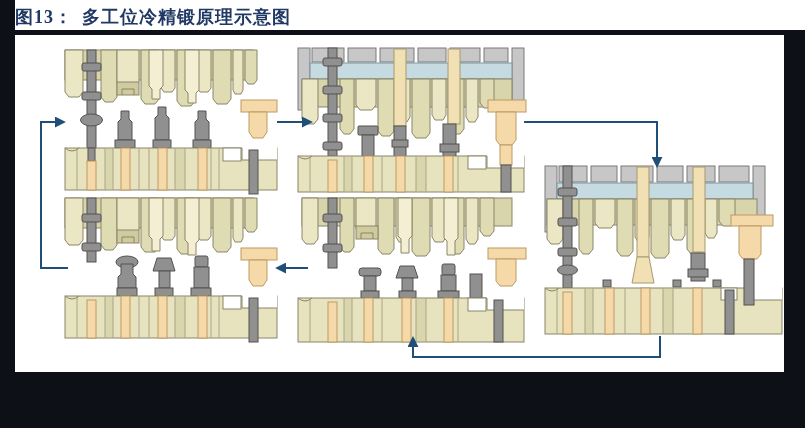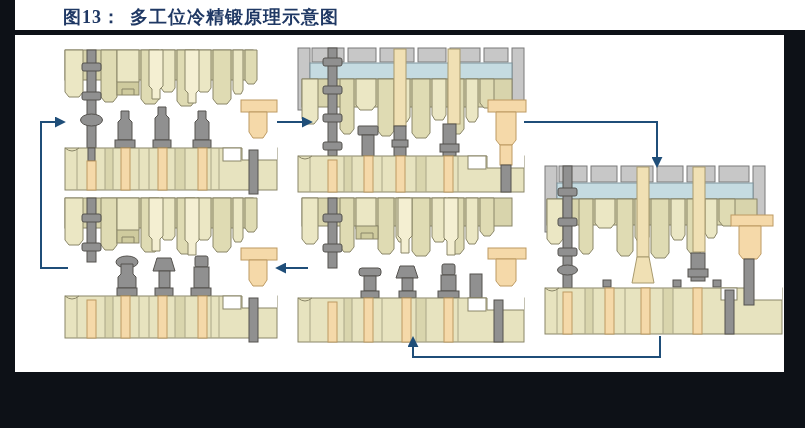--- a/index.html
+++ b/index.html
@@ -1,21 +1,21 @@
 <!DOCTYPE html>
 <html><head>
 <meta charset="utf-8">
 <style>
   html,body{margin:0;padding:0;background:#fff;}
   #page{position:relative;width:805px;height:428px;background:#fff;overflow:hidden;
         font-family:"Liberation Sans","DejaVu Sans",sans-serif;}
   .caption{position:absolute;left:15px;top:5px;height:24px;line-height:24px;
            font-family:"Liberation Serif","DejaVu Serif",serif;font-weight:bold;
            font-size:18px;color:#1f3864;letter-spacing:1px;white-space:nowrap;}
-  .caption .lbl{margin-right:9px;padding-left:48px;}
+  .caption .lbl{margin-right:9px;}
   .frame{position:absolute;background:#0d1117;}
   #rule-top{left:0;top:30px;width:805px;height:5px;}
   #edge-left{left:0;top:0;width:15px;height:428px;}
   #edge-right{left:784px;top:30px;width:21px;height:342px;}
   #bar-bottom{left:0;top:372px;width:805px;height:56px;}
   svg{position:absolute;left:0;top:0;}
   .cA{fill:#ebe7c4;stroke:#8a8668;stroke-width:1;}
   .cB{fill:#dfdbb3;stroke:#8a8668;stroke-width:1;}
   .cC{fill:#cfcb9e;stroke:#8a8668;stroke-width:1;}
   .bd{fill:#d8d4ac;stroke:#8a8668;stroke-width:1;}

